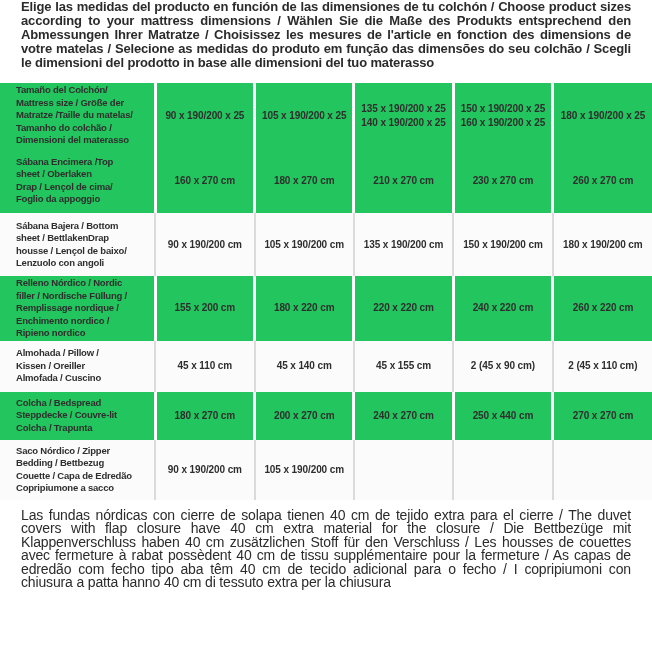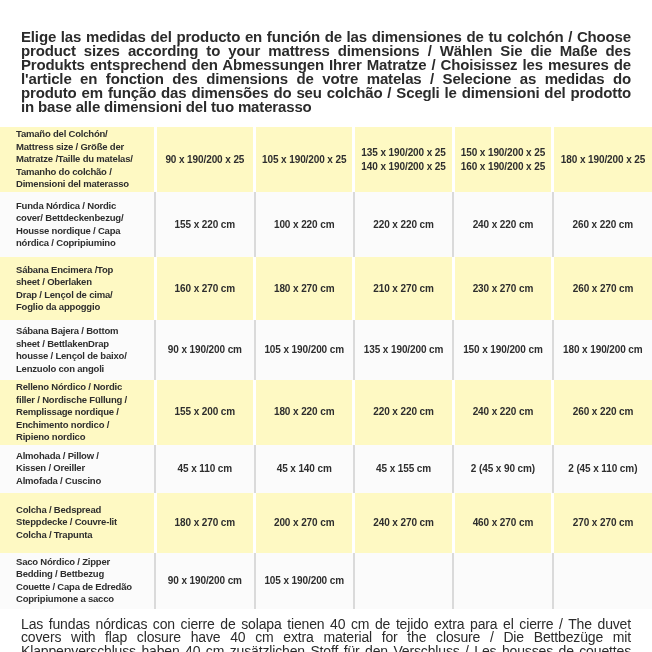--- a/index.html
+++ b/index.html
@@ -11,22 +11,22 @@
     overflow: hidden;
     font-family: "Liberation Sans", sans-serif;
     color: #2e2e2e;
   }
   .page {
     width: 652px;
     height: 652px;
     box-sizing: border-box;
   }
   .intro {
-    margin: 30px 21px 13px 21px;
-    font-size: 15px;
+    margin: 0 21px 13px 21px;
+    font-size: 13px;
     font-weight: bold;
     line-height: 14px;
     letter-spacing: -0.15px;
     text-align: justify;
     color: #2b2b2b;
   }
   table.size-table {
     width: 100%;
     border-collapse: collapse;
     table-layout: fixed;
@@ -47,21 +47,21 @@
     letter-spacing: -0.2px;
     text-align: left;
   }
   td.val {
     text-align: center;
     font-size: 10px;
     font-weight: bold;
     line-height: 14px;
     letter-spacing: -0.1px;
   }
-  tr.shaded { background: #fef9c3; }
+  tr.shaded { background: #22c55e; }
   tr.light  { background: #fbfbfb; }
   tr.shaded td + td { border-left: 3px solid #ffffff; }
   tr.light  td + td { border-left: 2px solid #dadada; }
   tr:nth-child(1) { height: 65px; }
   tr:nth-child(2) { height: 65px; }
   tr:nth-child(3) { height: 63px; }
   tr:nth-child(4) { height: 60px; }
   tr:nth-child(5) { height: 51px; }
   tr:nth-child(6) { height: 48px; }
   tr:nth-child(7) { height: 60px; }
@@ -100,31 +100,20 @@
 Tamanho do colchão /
 Dimensioni del materasso</td>
         <td class="val">90 x 190/200 x 25</td>
         <td class="val">105 x 190/200 x 25</td>
         <td class="val">135 x 190/200 x 25
 140 x 190/200 x 25</td>
         <td class="val">150 x 190/200 x 25
 160 x 190/200 x 25</td>
         <td class="val">180 x 190/200 x 25</td>
       </tr>
-      <tr class="light">
-        <td class="label">Funda Nórdica /  Nordic
-cover/ Bettdeckenbezug/
-Housse nordique  / Capa
-nórdica / Copripiumino</td>
-        <td class="val">155 x 220 cm</td>
-        <td class="val">100 x 220 cm</td>
-        <td class="val">220 x 220 cm</td>
-        <td class="val">240 x 220 cm</td>
-        <td class="val">260 x 220 cm</td>
-      </tr>
       <tr class="shaded">
         <td class="label">Sábana Encimera /Top
 sheet / Oberlaken
 Drap / Lençol de cima/
 Foglio da appoggio</td>
         <td class="val">160 x 270 cm</td>
         <td class="val">180 x 270 cm</td>
         <td class="val">210 x 270 cm</td>
         <td class="val">230 x 270 cm</td>
         <td class="val">260 x 270 cm</td>
@@ -162,21 +151,21 @@
         <td class="val">2 (45 x 90 cm)</td>
         <td class="val">2 (45 x 110 cm)</td>
       </tr>
       <tr class="shaded">
         <td class="label">Colcha / Bedspread
 Steppdecke / Couvre-lit
 Colcha / Trapunta</td>
         <td class="val">180 x 270 cm</td>
         <td class="val">200 x 270 cm</td>
         <td class="val">240 x 270 cm</td>
-        <td class="val">460 x 270 cm</td>
+        <td class="val">250 x 440 cm</td>
         <td class="val">270 x 270 cm</td>
       </tr>
       <tr class="light">
         <td class="label">Saco Nórdico / Zipper
 Bedding / Bettbezug
 Couette  / Capa de Edredão
 Copripiumone a sacco</td>
         <td class="val">90 x 190/200 cm</td>
         <td class="val">105 x 190/200 cm</td>
         <td class="val"></td>

